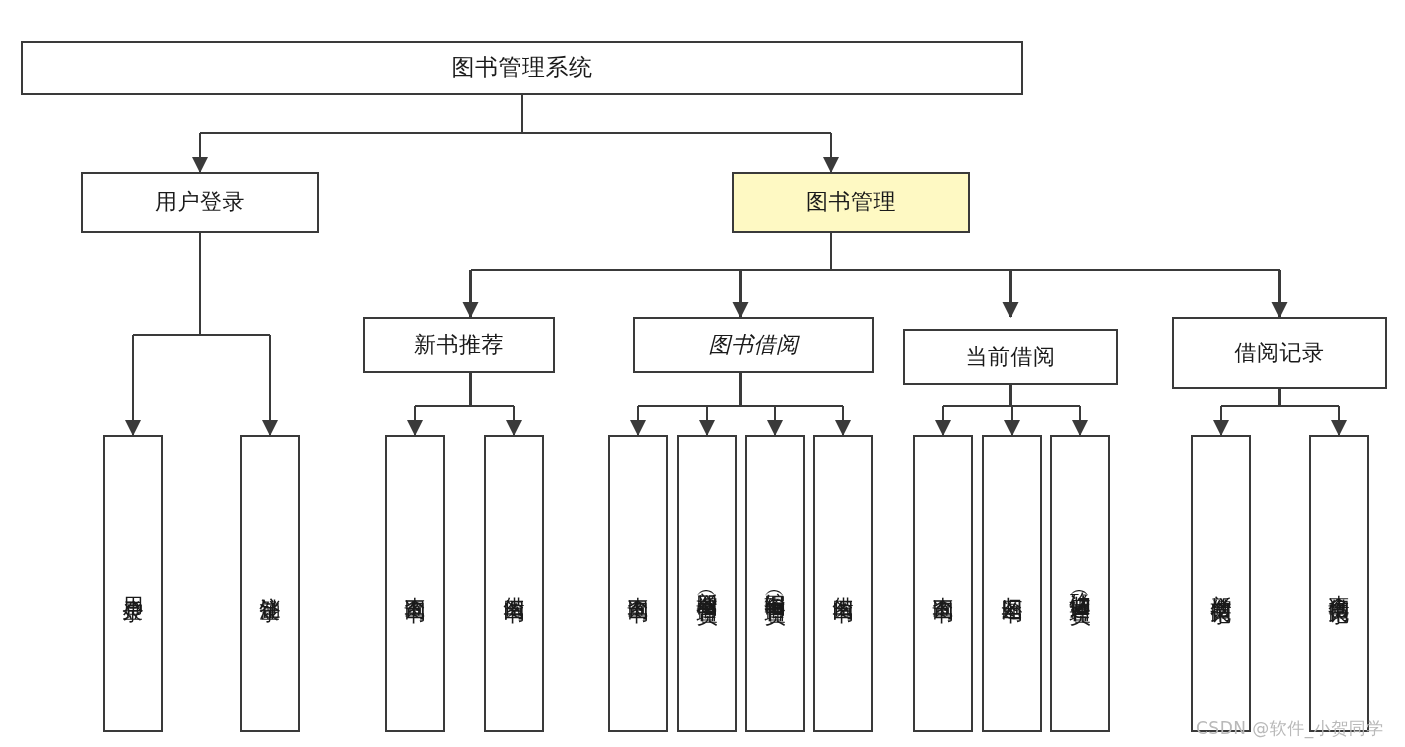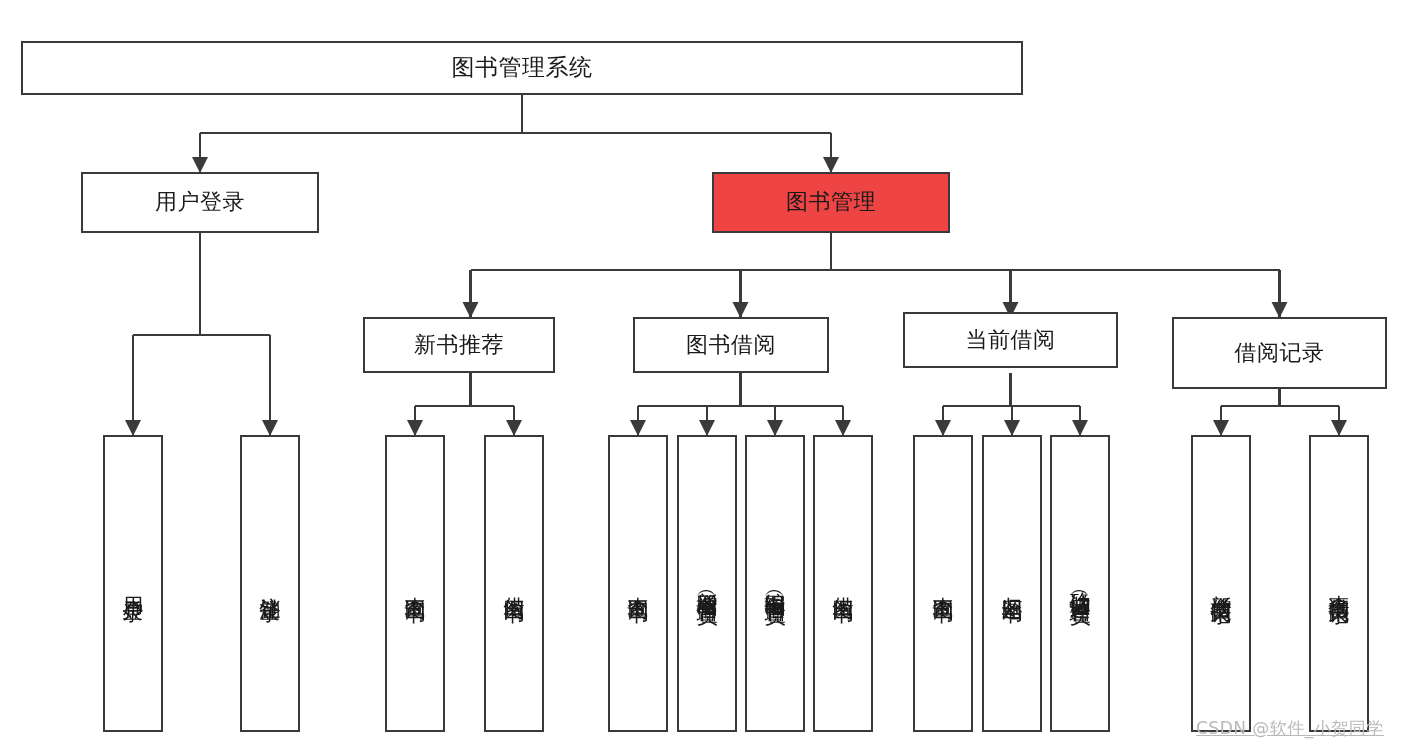--- a/index.html
+++ b/index.html
@@ -53,21 +53,20 @@
     writing-mode: vertical-rl;
     text-orientation: upright;
     white-space: nowrap;
   }
   .watermark {
     position: absolute;
     font-size: 17px;
     color: #b9b9b9;
     white-space: nowrap;
     letter-spacing: 0.5px;
-    text-decoration: underline;
   }
 </style>
 </head>
 <body>
 
 <div id="canvas">
   <svg id="wires" viewBox="0 0 1405 747" xmlns="http://www.w3.org/2000/svg">
       <line x1="522" y1="67" x2="522" y2="133" stroke="#3a3a3a" stroke-width="2.2" shape-rendering="crispEdges"></line>
       <line x1="200" y1="133" x2="831" y2="133" stroke="#3a3a3a" stroke-width="2.2" shape-rendering="crispEdges"></line>
       <line x1="200" y1="133" x2="200" y2="172" stroke="#3a3a3a" stroke-width="2.2" shape-rendering="crispEdges"></line>
@@ -121,30 +120,30 @@
       <line x1="1339" y1="406" x2="1339" y2="435" stroke="#3a3a3a" stroke-width="2.2" shape-rendering="crispEdges"></line>
       <path d="M 1331 420 L 1347 420 L 1339 436 Z" fill="#3a3a3a"></path>
     </svg>
   <div id="nodes">
       <div class="node h root" style="left: 21px; top: 13px; width: 1002px; height: 54px; border-color: rgb(58, 58, 58); background: rgb(255, 255, 255); color: rgb(26, 26, 26); margin-top: 28px;">
         <span>图书管理系统</span>
       </div>
       <div class="node h" style="left: 81px; top: 172px; width: 238px; height: 61px; border-color: rgb(58, 58, 58); background: rgb(255, 255, 255); color: rgb(26, 26, 26);">
         <span>用户登录</span>
       </div>
-      <div class="node h" style="left: 712px; top: 172px; width: 238px; height: 61px; border-color: rgb(58, 58, 58); background: #ef4444; color: rgb(26, 26, 26);">
+      <div class="node h" style="left: 732px; top: 172px; width: 238px; height: 61px; border-color: rgb(58, 58, 58); background: #fef9c3; color: rgb(26, 26, 26);">
         <span>图书管理</span>
       </div>
       <div class="node h" style="left: 363px; top: 317px; width: 192px; height: 56px; border-color: rgb(58, 58, 58); background: rgb(255, 255, 255); color: rgb(26, 26, 26);">
         <span>新书推荐</span>
       </div>
-      <div class="node h" style="left: 633px; top: 317px; width: 196px; height: 56px; border-color: rgb(58, 58, 58); background: rgb(255, 255, 255); color: rgb(26, 26, 26);">
+      <div class="node h" style="left: 633px; top: 317px; width: 241px; height: 56px; border-color: rgb(58, 58, 58); background: rgb(255, 255, 255); color: rgb(26, 26, 26); font-style: italic;">
         <span>图书借阅</span>
       </div>
-      <div class="node h" style="left: 903px; top: 312px; width: 215px; height: 56px; border-color: rgb(58, 58, 58); background: rgb(255, 255, 255); color: rgb(26, 26, 26);">
+      <div class="node h" style="left: 903px; top: 329px; width: 215px; height: 56px; border-color: rgb(58, 58, 58); background: rgb(255, 255, 255); color: rgb(26, 26, 26);">
         <span>当前借阅</span>
       </div>
       <div class="node h" style="left: 1172px; top: 317px; width: 215px; height: 72px; border-color: rgb(58, 58, 58); background: rgb(255, 255, 255); color: rgb(26, 26, 26);">
         <span>借阅记录</span>
       </div>
       <div class="node v" style="left: 103px; top: 435px; width: 60px; height: 297px; border-color: rgb(58, 58, 58); background: rgb(255, 255, 255); color: rgb(26, 26, 26);">
         <span class="vtext">用户登录</span>
       </div>
       <div class="node v" style="left: 240px; top: 435px; width: 60px; height: 297px; border-color: rgb(58, 58, 58); background: rgb(255, 255, 255); color: rgb(26, 26, 26);">
         <span class="vtext">注销登录</span>

